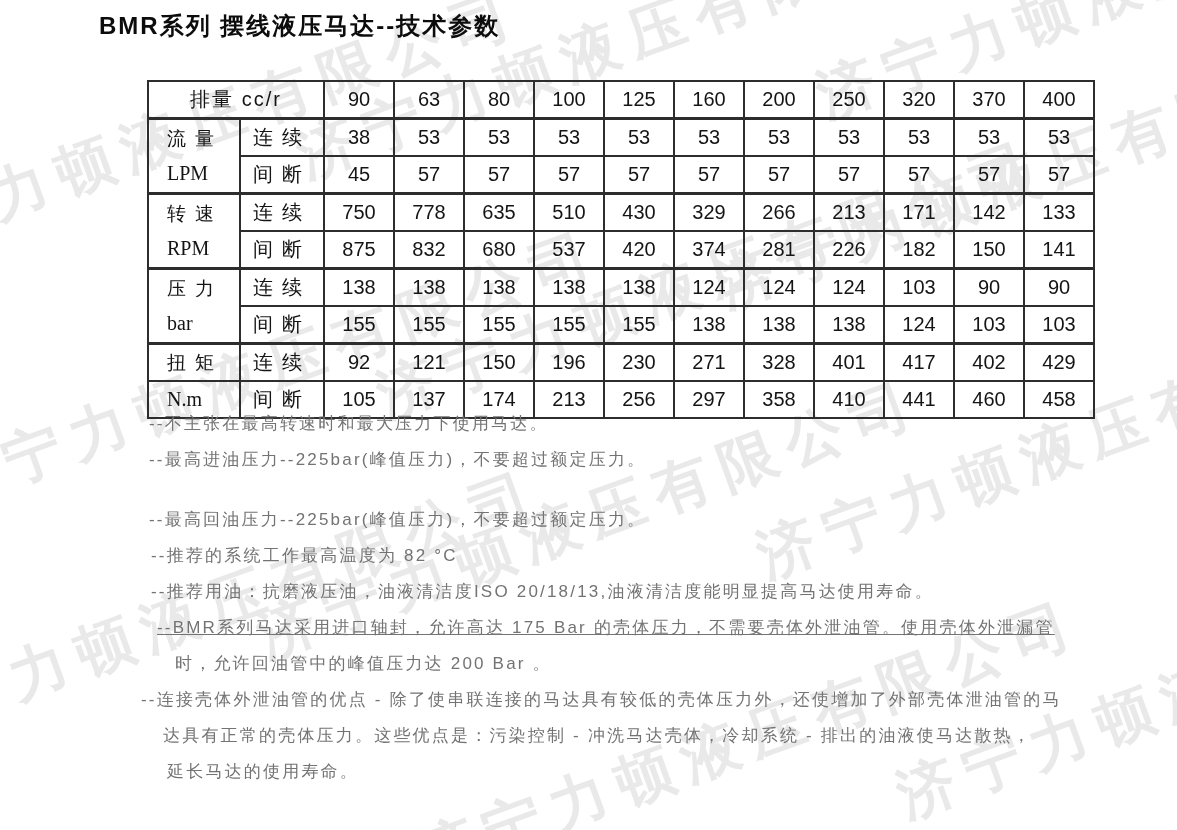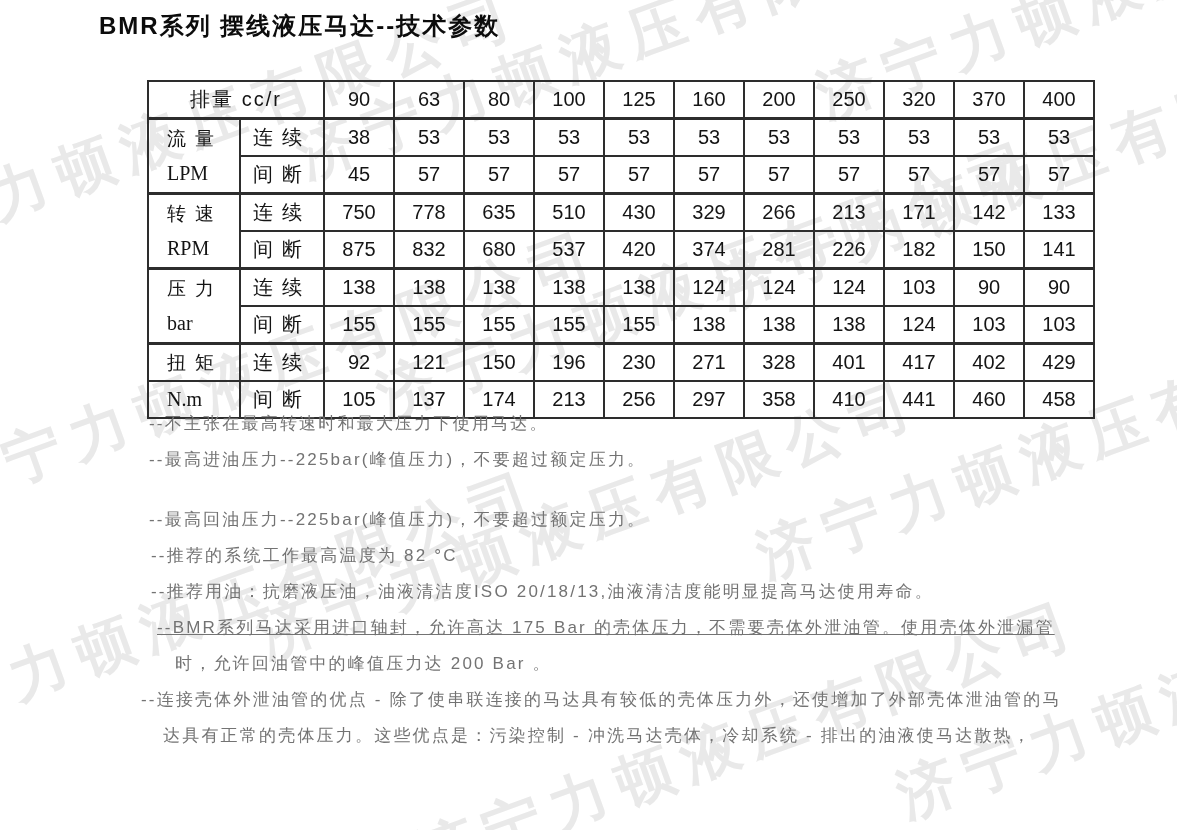--- a/index.html
+++ b/index.html
@@ -225,15 +225,16 @@
     <div class="notes" id="notes">
         <div class="note" style="margin-left: 2px;">--不主张在最高转速时和最大压力下使用马达。</div>
         <div class="note" style="margin-left: 2px;">--最高进油压力--225bar(峰值压力)，不要超过额定压力。</div>
         <div class="note" style="margin-left: 2px; margin-top: 37px;">--最高回油压力--225bar(峰值压力)，不要超过额定压力。</div>
         <div class="note" style="margin-left: 4px;">--推荐的系统工作最高温度为 82 °C</div>
         <div class="note" style="margin-left: 4px;">--推荐用油：抗磨液压油，油液清洁度ISO 20/18/13,油液清洁度能明显提高马达使用寿命。</div>
         <div class="note" style="margin-left: 10px; text-decoration: underline;">--BMR系列马达采用进口轴封，允许高达 175 Bar 的壳体压力，不需要壳体外泄油管。使用壳体外泄漏管</div>
         <div class="note" style="margin-left: 28px;">时，允许回油管中的峰值压力达 200 Bar 。</div>
         <div class="note" style="margin-left: -6px;">--连接壳体外泄油管的优点 - 除了使串联连接的马达具有较低的壳体压力外，还使增加了外部壳体泄油管的马</div>
         <div class="note" style="margin-left: 16px;">达具有正常的壳体压力。这些优点是：污染控制 - 冲洗马达壳体，冷却系统 - 排出的油液使马达散热，</div>
+        <div class="note" style="margin-left: 20px;">延长马达的使用寿命。</div>
       </div>
   </div>
 </div>
 
 </body></html>

